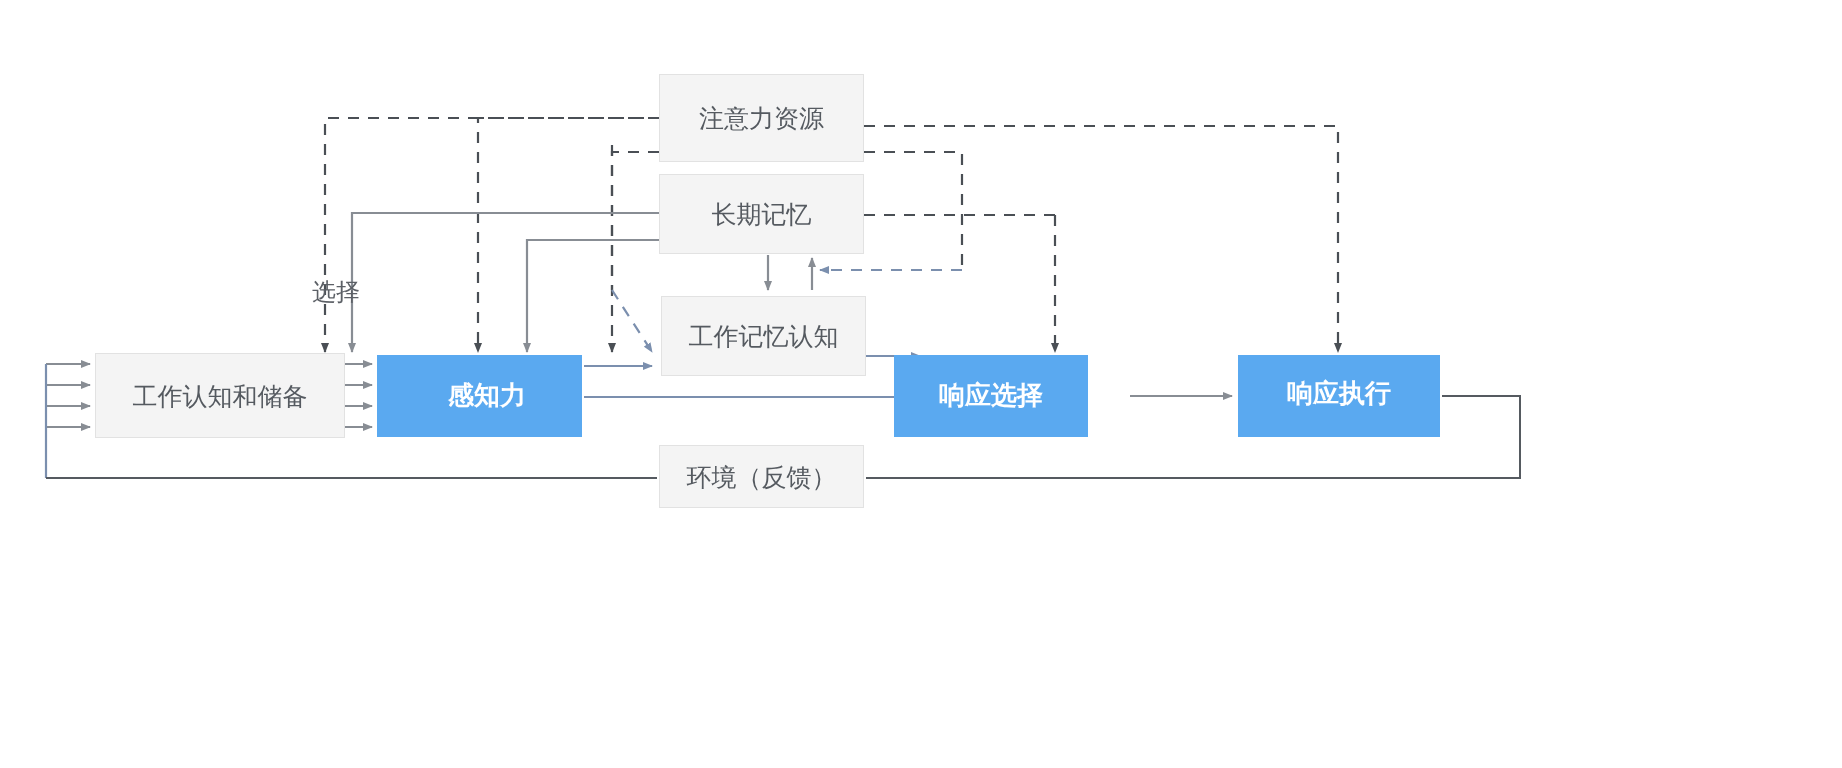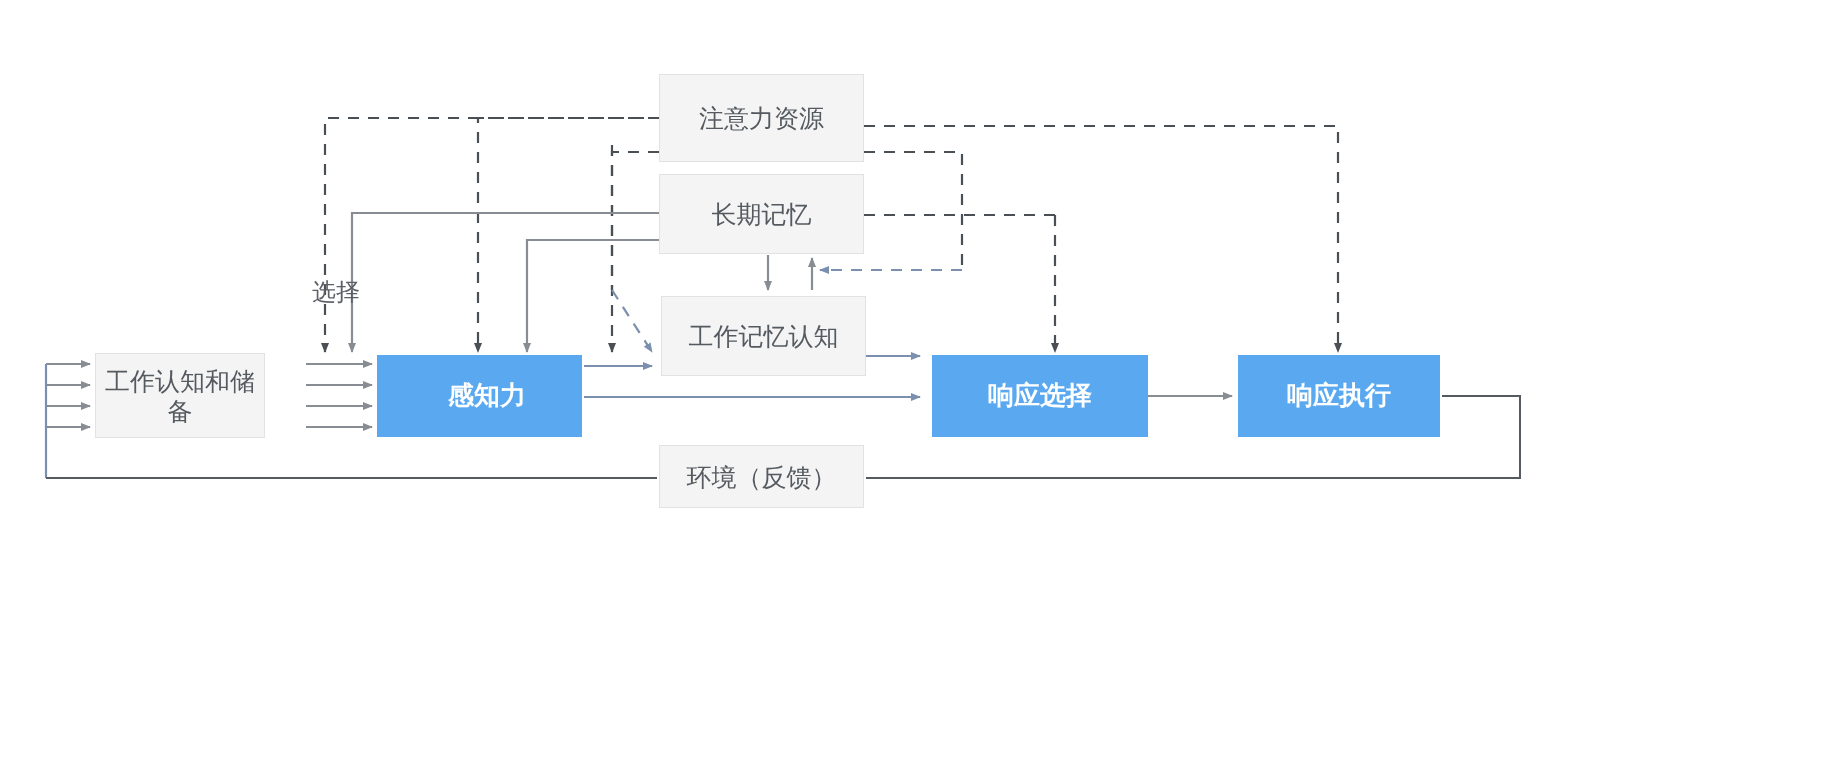--- a/index.html
+++ b/index.html
@@ -111,37 +111,37 @@
   </svg>
 
   <div class="node grey" style="left:659px;top:74px;width:205px;height:88px;">
     <span>注意力资源</span>
   </div>
 
   <div class="node grey" style="left:659px;top:174px;width:205px;height:80px;">
     <span>长期记忆</span>
   </div>
 
-  <div class="node grey" style="left:95px;top:353px;width:170px;height:85px;">
+  <div class="node grey" style="left:95px;top:353px;width:250px;height:85px;">
     <span>工作认知和储备</span>
   </div>
 
   <div class="node grey" style="left:661px;top:296px;width:205px;height:80px;">
     <span>工作记忆认知</span>
   </div>
 
   <div class="node blue" style="left:377px;top:355px;width:205px;height:82px;padding-left:15px;">
     <span>感知力</span>
   </div>
 
-  <div class="node blue" style="left:932px;top:355px;width:216px;height:82px;">
+  <div class="node blue" style="left:894px;top:355px;width:194px;height:82px;">
     <span>响应选择</span>
   </div>
 
-  <div class="node blue" style="left:1238px;top:355px;width:202px;height:82px;">
+  <div class="node blue" style="left:1238px;top:355px;width:202px;height:82px;font-family:Liberation Mono, monospace;">
     <span>响应执行</span>
   </div>
 
   <div class="node grey" style="left:659px;top:445px;width:205px;height:63px;">
     <span>环境（反馈）</span>
   </div>
 
   <div class="edge-label" style="left:312px;top:236px;margin-top:40px;">
     <span>选择</span>
   </div>

